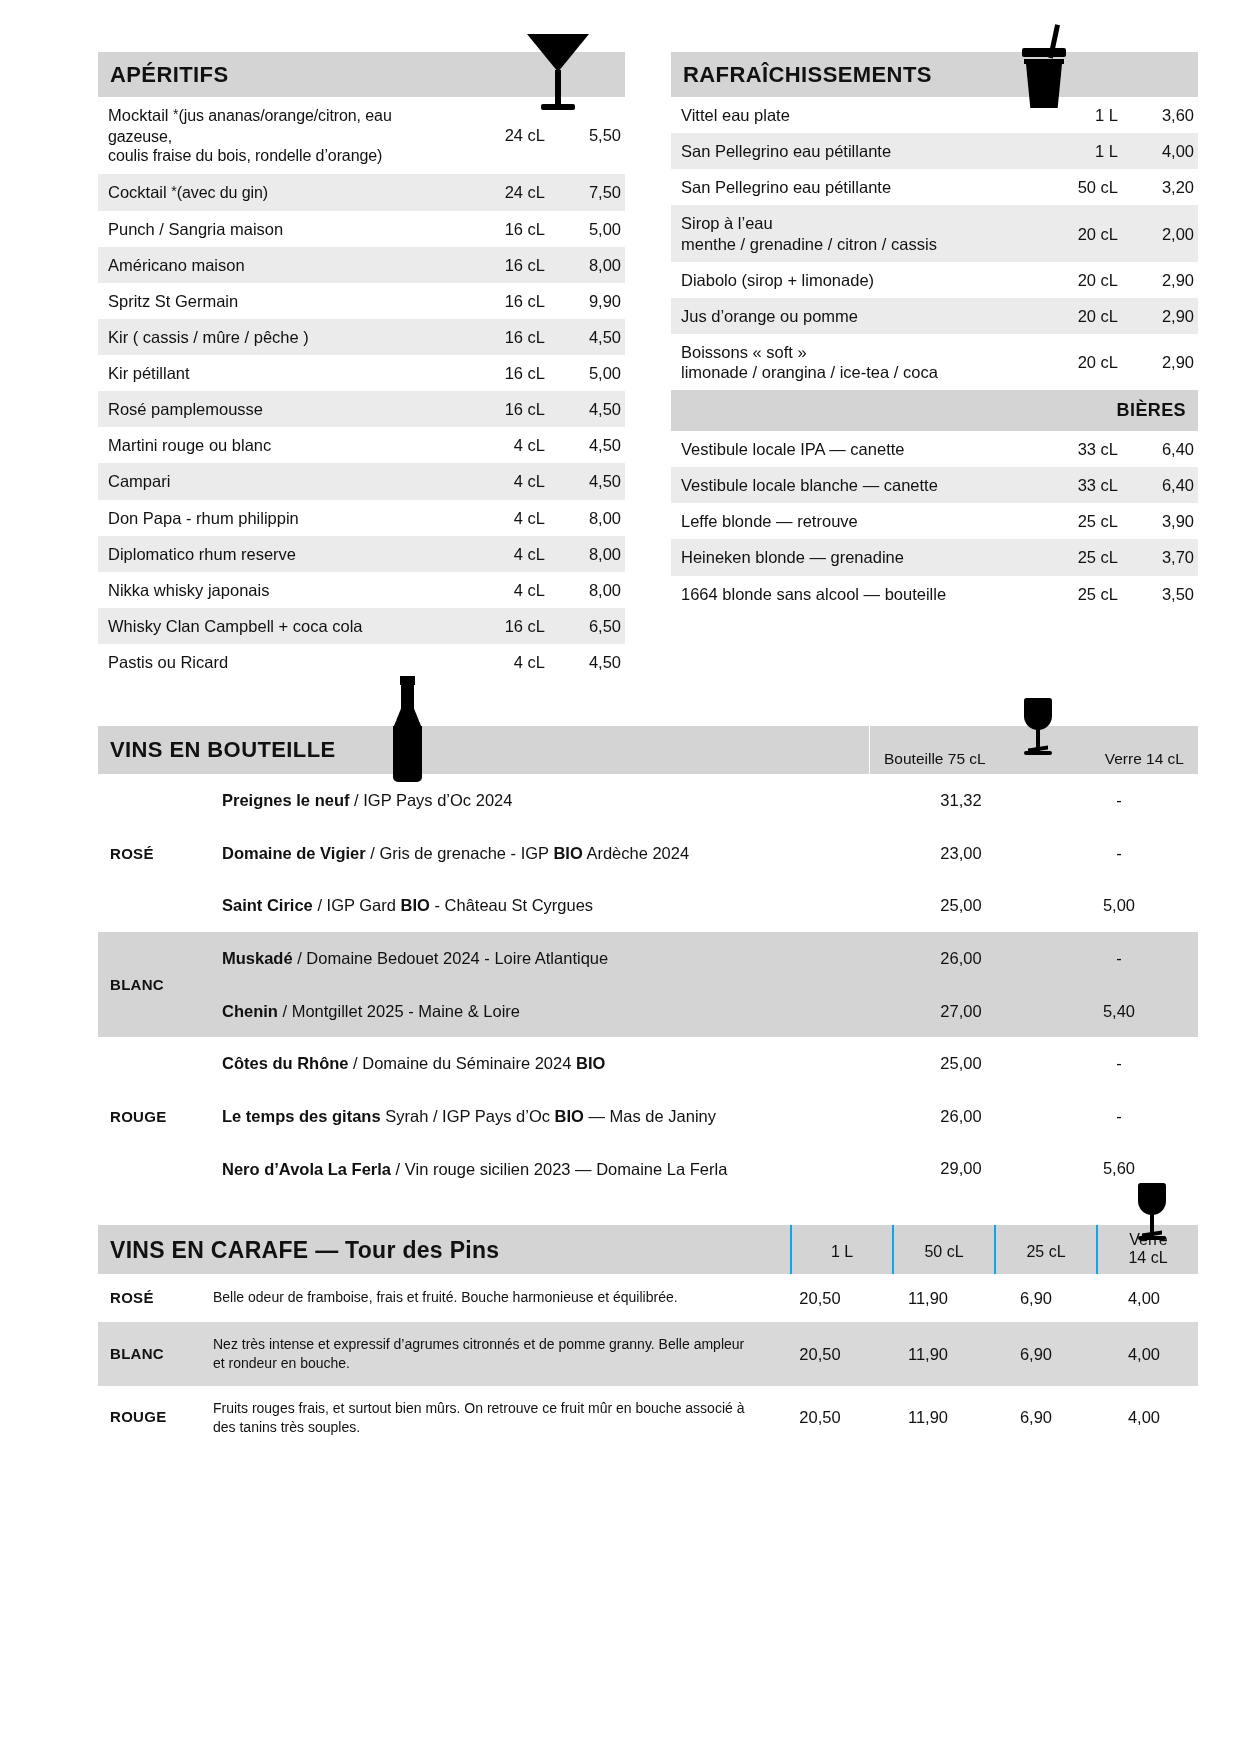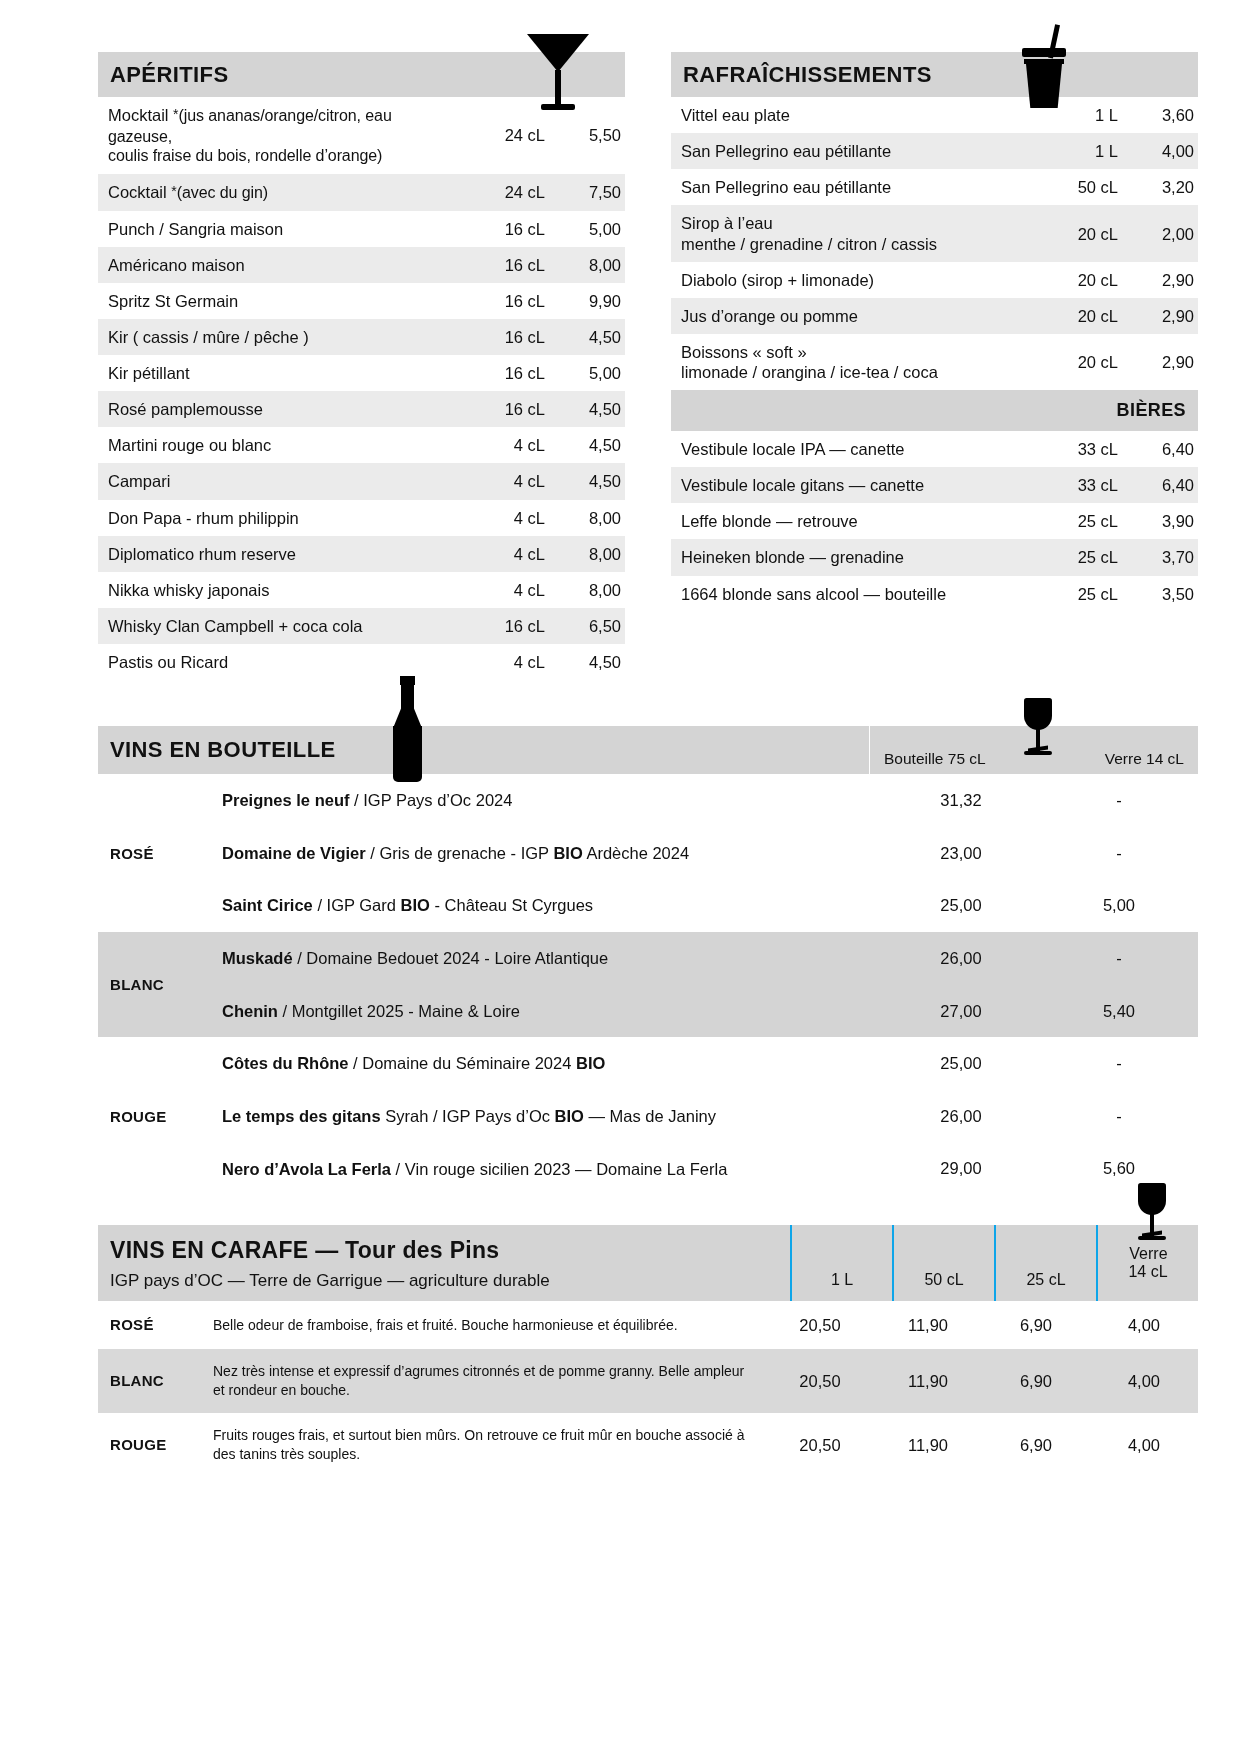--- a/index.html
+++ b/index.html
@@ -459,21 +459,21 @@
       </div>
 
       <table class="menu">
         <tbody>
           <tr>
             <td class="name">Vestibule locale IPA — canette</td>
             <td class="vol">33 cL</td>
             <td class="price">6,40</td>
           </tr>
           <tr class="alt">
-            <td class="name">Vestibule locale gitans — canette</td>
+            <td class="name">Vestibule locale blanche — canette</td>
             <td class="vol">33 cL</td>
             <td class="price">6,40</td>
           </tr>
           <tr>
             <td class="name">Leffe blonde — retrouve</td>
             <td class="vol">25 cL</td>
             <td class="price">3,90</td>
           </tr>
           <tr class="alt">
             <td class="name">Heineken blonde — grenadine</td>
@@ -566,21 +566,20 @@
 
     <div class="icon-wrap ic-wine" style="right:26px; top:-42px;">
       <div class="bowl"></div>
         <div class="stem"></div>
         <div class="foot"></div>
     </div>
 
     <div class="carafe-head">
       <div class="ch-left">
         <div class="ch-t1">VINS EN CARAFE — Tour des Pins</div>
-        <div class="ch-t2">IGP pays d’OC — Terre de Garrigue — agriculture durable</div>
       </div>
       <div class="ch-col">1 L</div>
       <div class="ch-col">50 cL</div>
       <div class="ch-col">25 cL</div>
       <div class="ch-col verre">
         <div>
           <div>Verre</div>
           <div>14 cL</div>
         </div>
       </div>

